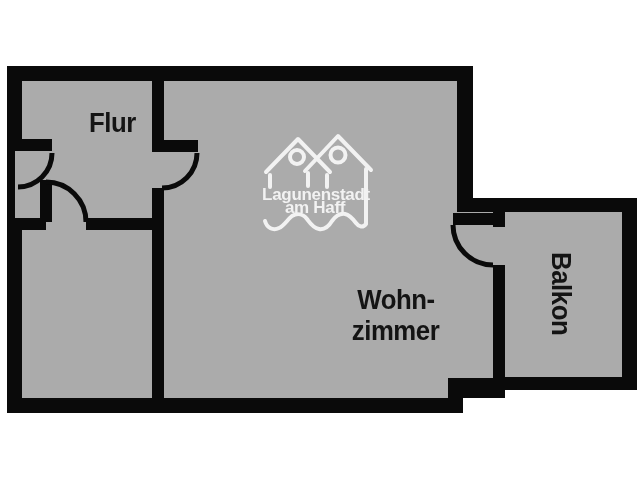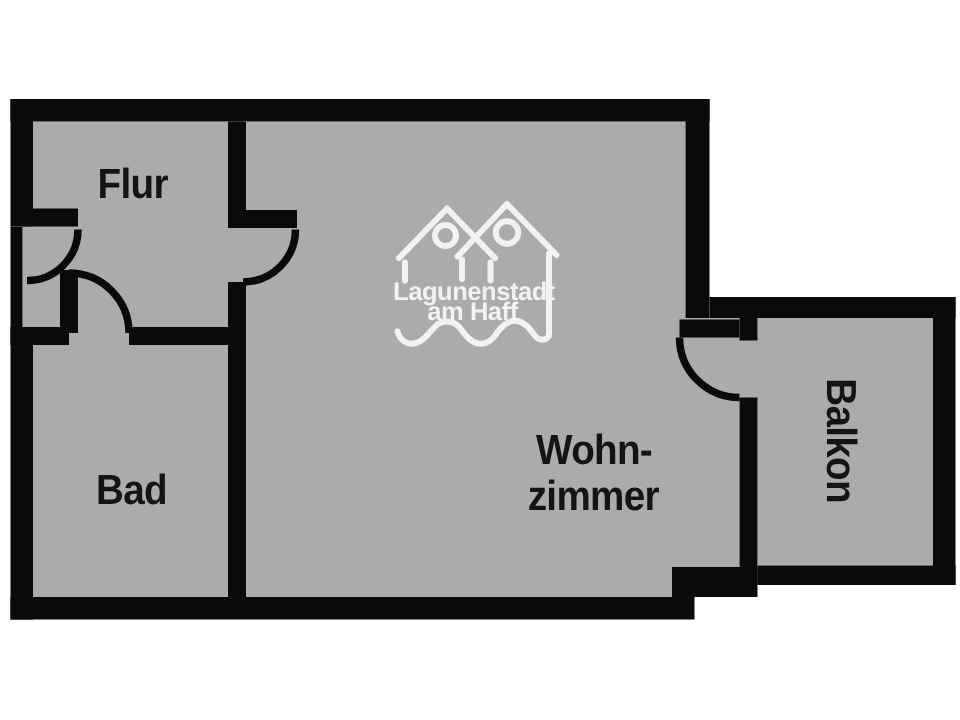--- a/index.html
+++ b/index.html
@@ -13,21 +13,21 @@
   .wall{fill:var(--wall,#0a0a0a);}
   .arc{fill:none;stroke:var(--wall,#0a0a0a);stroke-width:5;}
   .logo-line{fill:none;stroke:var(--logo,#f2f2f2);stroke-width:4;stroke-linecap:round;stroke-linejoin:round;}
   .logo-text{fill:var(--logo,#f2f2f2);font-weight:bold;text-anchor:middle;letter-spacing:-0.3px;
     font-family:"Liberation Sans","DejaVu Sans",sans-serif;}
   .room-label{
     position:absolute;font-weight:bold;font-size:28px;line-height:29px;
     color:var(--label,#141414);text-align:center;letter-spacing:-0.5px;white-space:nowrap;
   }
   .room-label .cond{display:inline-block;transform:scaleX(0.92);transform-origin:center;}
-  .label-flur{left:38px;top:108px;width:100px;}
+  .label-flur{left:38px;top:108px;width:100px;text-align:right;}
   .label-bad{left:38px;top:312px;width:100px;}
   .label-kueche{left:151px;top:312px;width:120px;}
   .label-wohnzimmer{left:326px;top:284px;width:140px;line-height:31px;}
   .label-balkon{left:501px;top:279px;width:120px;transform:rotate(90deg);transform-origin:center;}
 </style>
 </head>
 <body>
 
 <div class="stage">
 
@@ -76,23 +76,20 @@
       <path class="logo-line" d="M327,175 V187"></path>
       <path class="logo-line" d="M265,221 C267,228 273,231 279,228 C284,226 287,220 292,216 C297,213 303,214 307,219 C310,223 313,228 319,229 C325,230 329,226 332,221 C335,217 339,213 345,214 C350,215 353,219 356,223 C359,227 363,228 366,224 L366,169"></path>
       <text class="logo-text" x="316" y="200" font-size="17">Lagunenstadt</text>
       <text class="logo-text" x="315" y="213" font-size="17">am Haff</text>
     </g>
   </svg>
 
   <div class="room-label label-flur">
     <span class="cond">Flur</span>
   </div>
-  <div class="room-label label-bad">
-    <span class="cond">Bad</span>
-  </div>
   <div class="room-label label-wohnzimmer">
     <div><span class="cond">Wohn-</span></div>
     <div><span class="cond">zimmer</span></div>
   </div>
   <div class="room-label label-balkon">
     <span class="cond">Balkon</span>
   </div>
 
 </div>
 

